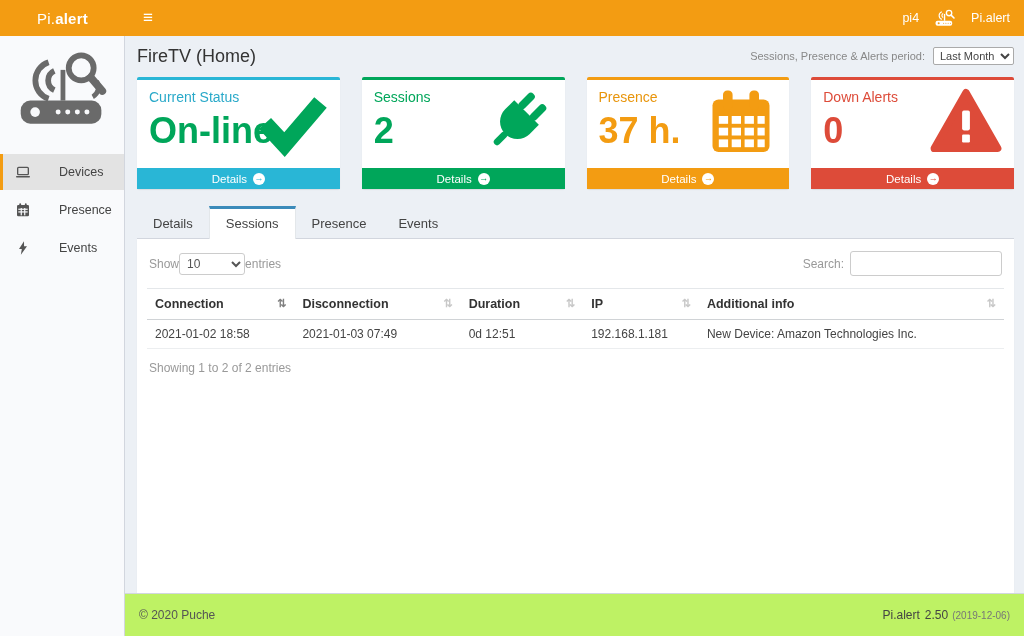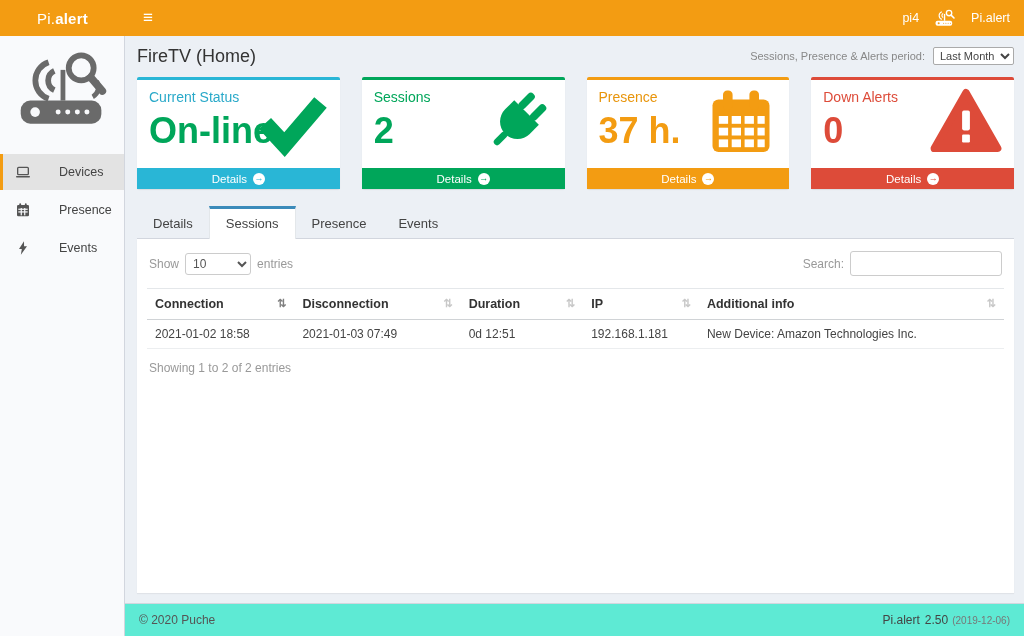--- a/index.html
+++ b/index.html
@@ -53,21 +53,21 @@
 
   
   .tabs-wrap { margin-top:17px; }
   .tab-list { display:flex; border-bottom:1px solid #d2d6de; }
   .tab { padding:7px 16px 8px; font-size:13px; color:#444; cursor:pointer; border-top:3px solid transparent; margin-bottom:-1px; }
   .tab.active { background:#fff; border-top-color:#3b8bba; border-left:1px solid #e3e7ea; border-right:1px solid #e3e7ea; }
   .tab-content { background:#fff; min-height:354px; padding:10px 10px 14px; box-shadow:0 1px 1px rgba(0,0,0,.05); }
 
   
   .tbl-controls { display:flex; justify-content:space-between; align-items:center; margin:2px 2px 12px; font-size:12px; color:#999; }
-  .show-ctl { display:flex; align-items:center; gap:6px; }
+  .show-ctl { display:flex; align-items:center; }
   .show-ctl select { width:66px; font-size:12px; padding:2px 3px; border:1px solid #ccc; border-radius:3px; color:#555; background:#fff; }
   .search-ctl { display:flex; align-items:center; gap:6px; }
   .search-ctl input { width:152px; height:25px; border:1px solid #ccc; border-radius:3px; padding:2px 6px; font-size:12px; }
 
   
   table { width:100%; border-collapse:collapse; font-size:12px; color:#444; }
   thead th { text-align:left; font-weight:bold; color:#333; font-size:12.5px; padding:8px 8px; border-top:1px solid #e4e7ea; border-bottom:1px solid #d0d3d6; cursor:pointer; }
   thead th .sort { float:right; color:#c8c8c8; font-size:11px; }
   thead th .sort.on { color:#808080; }
   tbody td { padding:7px 8px; border-bottom:1px solid #eceef0; }
@@ -76,21 +76,21 @@
   
   .tbl-foot { display:flex; justify-content:space-between; align-items:center; margin:12px 2px 0; }
   .tbl-summary { font-size:12px; color:#999; }
   .pager { display:flex; }
   .pgbtn { border:1px solid #ddd; background:#fff; color:#666; font-size:12px; padding:5px 12px; cursor:pointer; }
   .pgbtn.prev { border-radius:3px 0 0 3px; }
   .pgbtn.next { border-radius:0 3px 3px 0; }
   .pgbtn.page { border-left:none; border-right:none; background:#3a79ad; border-color:#3a79ad; color:#fff; padding:5px 13px; }
 
   
-  .footer { height:33px; background:#5eead4; border-top:1px solid #d2d6de; display:flex; align-items:center; justify-content:space-between; padding:0 14px; font-size:12px; color:#555; }
+  .footer { height:43px; background:#bef264; border-top:1px solid #d2d6de; display:flex; align-items:center; justify-content:space-between; padding:0 14px; font-size:12px; color:#555; }
   .footer-right { color:#444; }
   .footer-right .ver { margin-left:5px; }
   .footer-right .date { font-size:10px; color:#777; margin-left:4px; }
 </style>
 </head>
 <body>
 
 <header class="topbar">
   <div class="brand">
     <span>Pi.</span>

